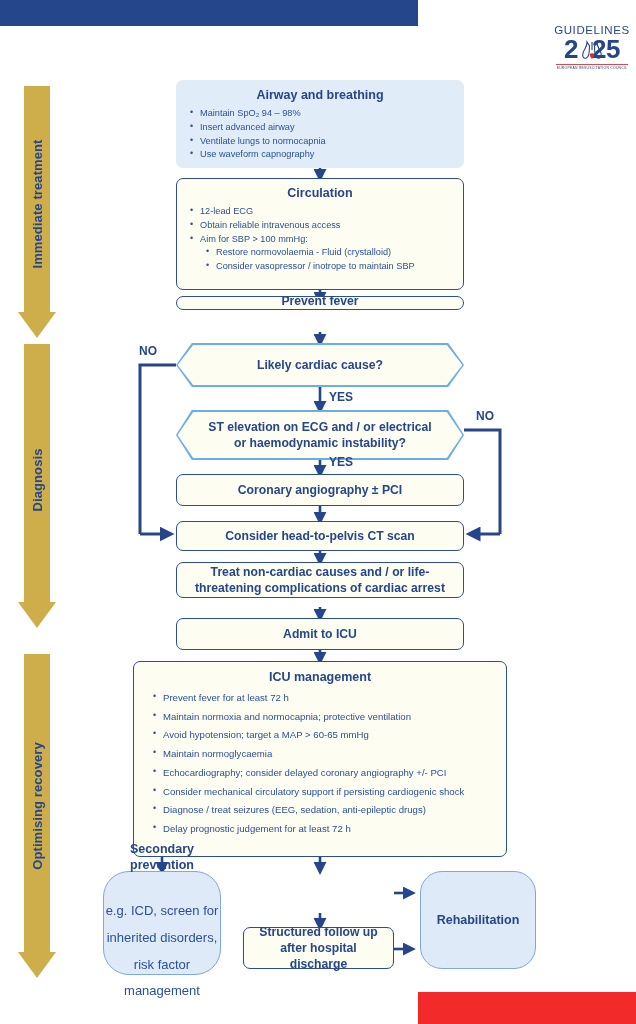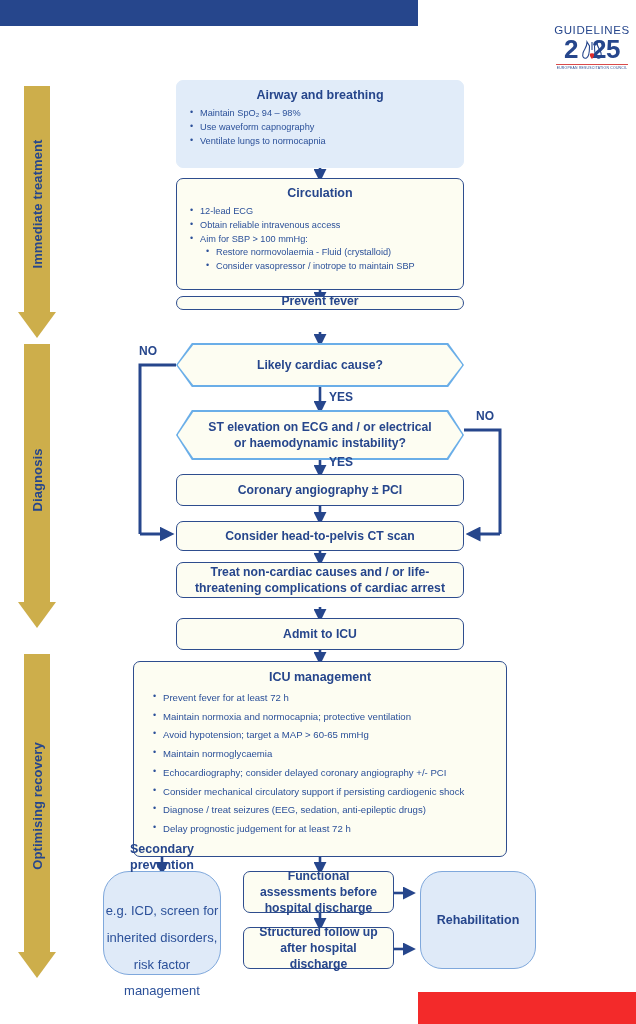--- a/index.html
+++ b/index.html
@@ -191,22 +191,23 @@
       <path d="M140,534 L170,534" marker-end="url(#ar)"></path>
       <path d="M464,430 L500,430 L500,534"></path>
       <path d="M500,534 L470,534" marker-end="url(#ar)"></path>
     </g>
   </svg>
 
   <div class="node lightblue pad" style="left:176px; top:80px; width:288px; height:88px;">
     <div class="title">Airway and breathing</div>
     <ul class="bullets">
       <li>Maintain SpO₂  94 – 98%</li>
+      <li>Insert advanced airway</li>
+      <li>Ventilate lungs to normocapnia</li>
       <li>Use waveform capnography</li>
-      <li>Ventilate lungs to normocapnia</li>
     </ul>
   </div>
 
   <div class="node pad" style="left:176px; top:178px; width:288px; height:112px;">
     <div class="title">Circulation</div>
     <ul class="bullets">
       <li>12-lead ECG</li>
       <li>Obtain reliable intravenous access</li>
       <li>Aim for SBP &gt; 100 mmHg:</li>
     </ul>
@@ -262,23 +263,20 @@
       <li>Diagnose / treat seizures (EEG, sedation, anti-epileptic drugs)</li>
       <li>Delay prognostic judgement for at least 72 h</li>
     </ul>
   </div>
 
   <div class="rounded" style="left:103px; top:871px; width:118px; height:104px;">
     <div class="rtitle">Secondary prevention</div>
     <div class="rsub">e.g. ICD, screen for inherited disorders, risk factor management</div>
   </div>
 
-  <div class="node center" style="left:243px; top:871px; width:151px; height:42px; padding:0 7px;">
-    <div class="title">Functional assessments before hospital discharge</div>
-  </div>
 
   <div class="node center" style="left:243px; top:927px; width:151px; height:42px; padding:0 7px;">
     <div class="title">Structured follow up after hospital discharge</div>
   </div>
 
   <div class="rounded" style="left:420px; top:871px; width:116px; height:98px; border-radius:22px;">
     <div class="rtitle">Rehabilitation</div>
   </div>
 
   <div class="yesno" style="left:139px; top:344px;">NO</div>

